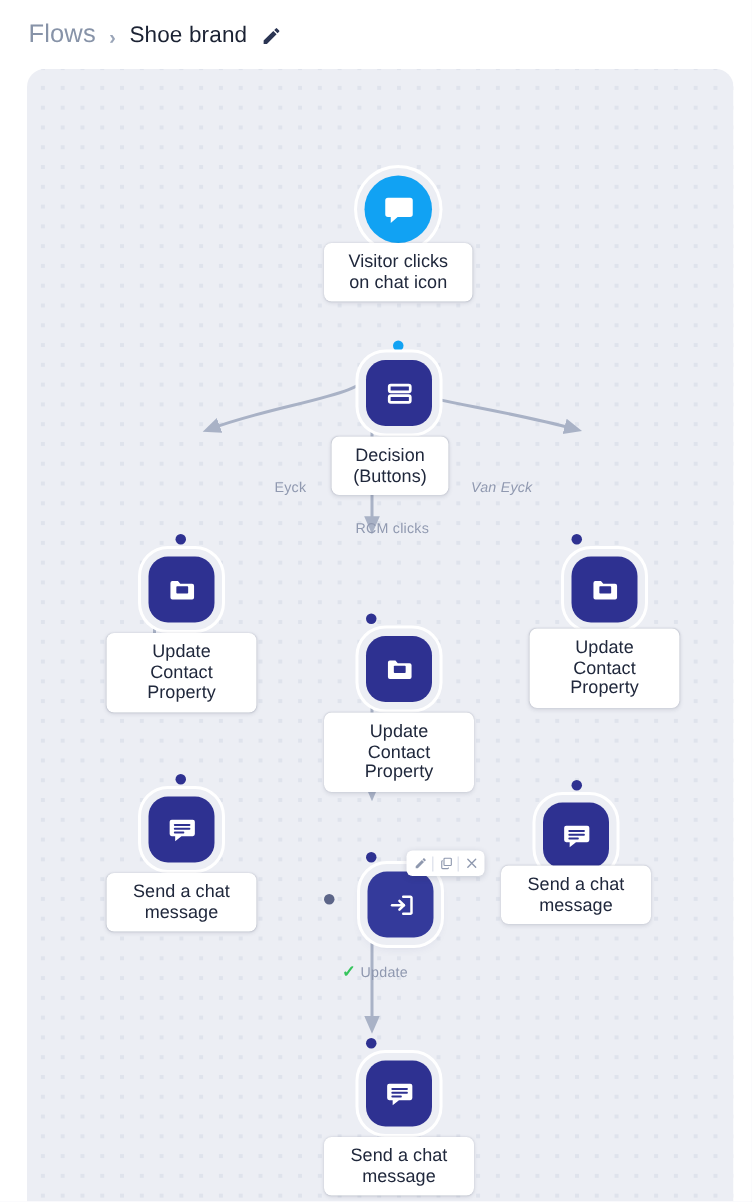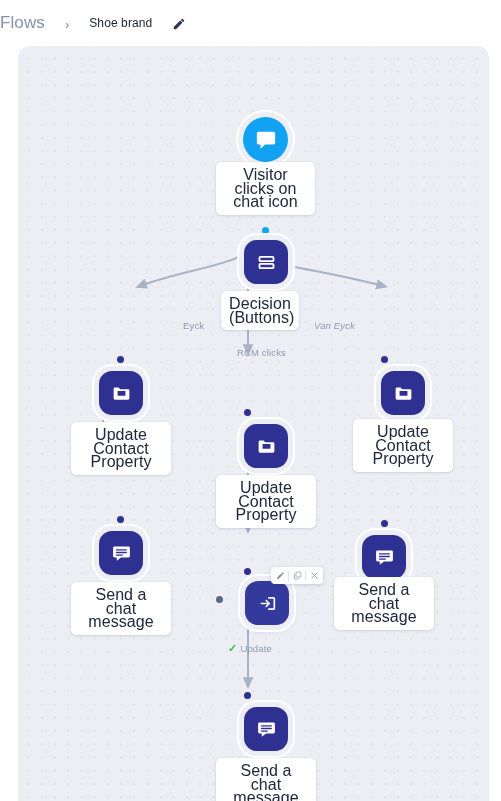--- a/index.html
+++ b/index.html
@@ -8,37 +8,38 @@
     background: #ffffff;
     font-family: "Liberation Sans", sans-serif;
     overflow: hidden;
   }
 
   
   .header {
     height: 46px;
     display: flex;
     align-items: center;
-    gap: 20px;
+    padding-left: 19px;
+    gap: 9px;
     background: #ffffff;
   }
   .crumb-root {
     font-size: 17px;
     color: #8793a8;
     letter-spacing: .1px;
     cursor: pointer;
   }
   .crumb-sep {
     font-size: 13px;
     color: #9aa5b8;
     font-weight: bold;
     transform: translateY(1px);
   }
   .crumb-current {
-    font-size: 12px;
+    font-size: 15px;
     color: #1b2233;
     letter-spacing: .1px;
   }
   .edit-pencil { display: flex; align-items: center; cursor: pointer; transform: translateY(1px); }
 
   
   .canvas-wrap {
     position: relative;
     margin: 0 12px 0 18px;
     height: 755px;
@@ -71,21 +72,21 @@
                 0 3px 9px rgba(40,45,120,.30);
     background: #343a9b;
   }
 
   
   .label-card {
     position: absolute;
     background: #ffffff;
     border-radius: 5px;
     box-shadow: 0 1px 3px rgba(40,48,80,.13), 0 0 1px rgba(40,48,80,.18);
-    font-size: 16px;
+    font-size: 12px;
     line-height: 13.5px;
     color: #20283c;
     text-align: center;
     padding: 6px 8px;
     letter-spacing: .05px;
   }
 
   
   .edge-label {
     position: absolute;

